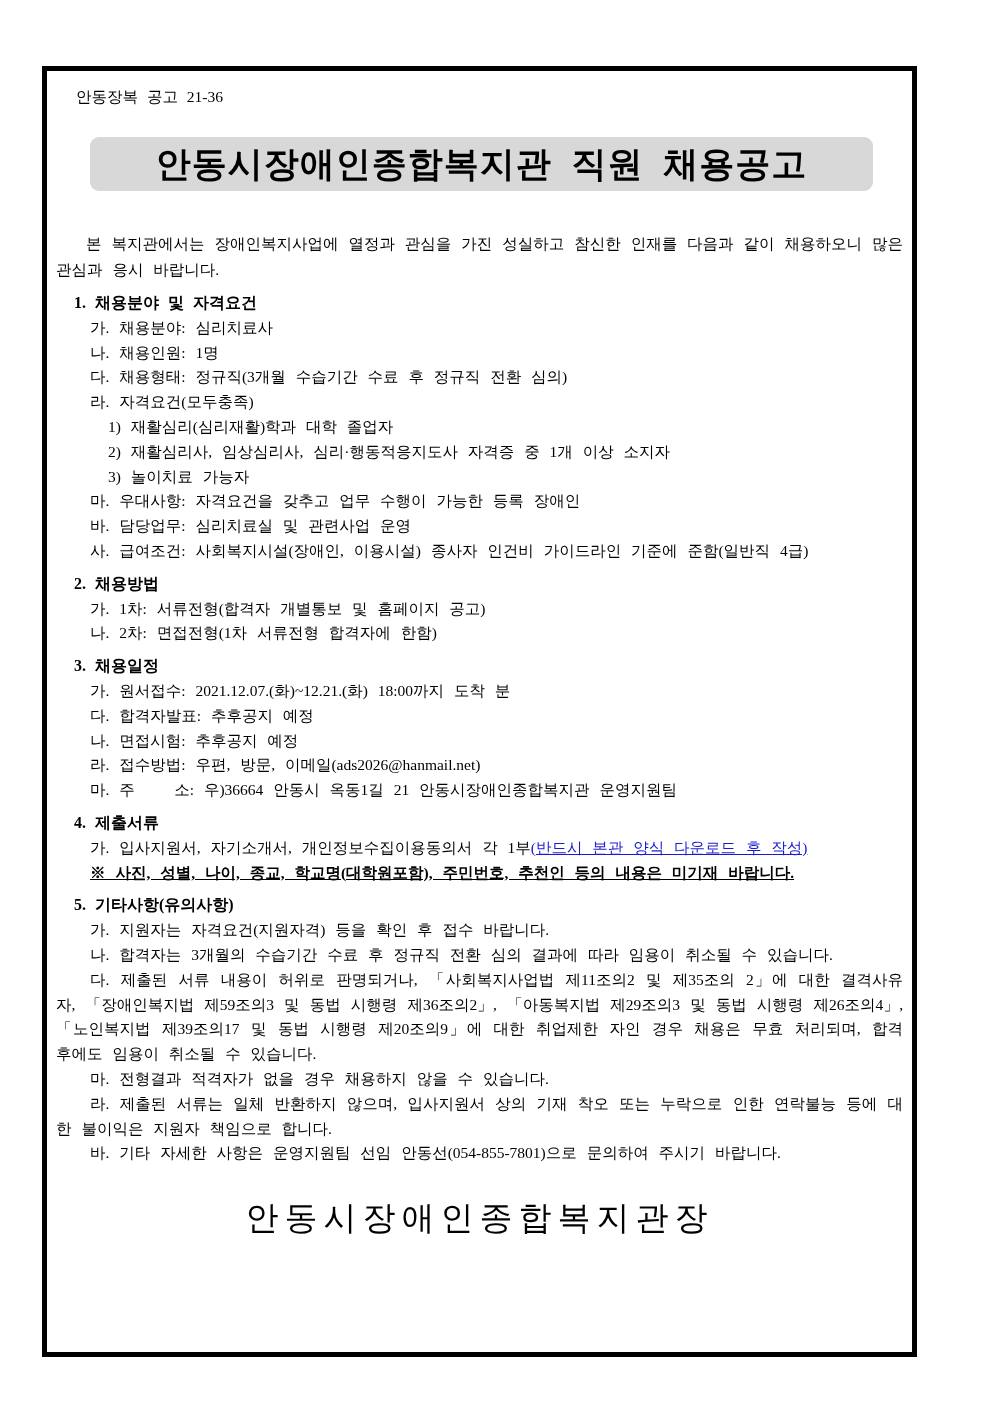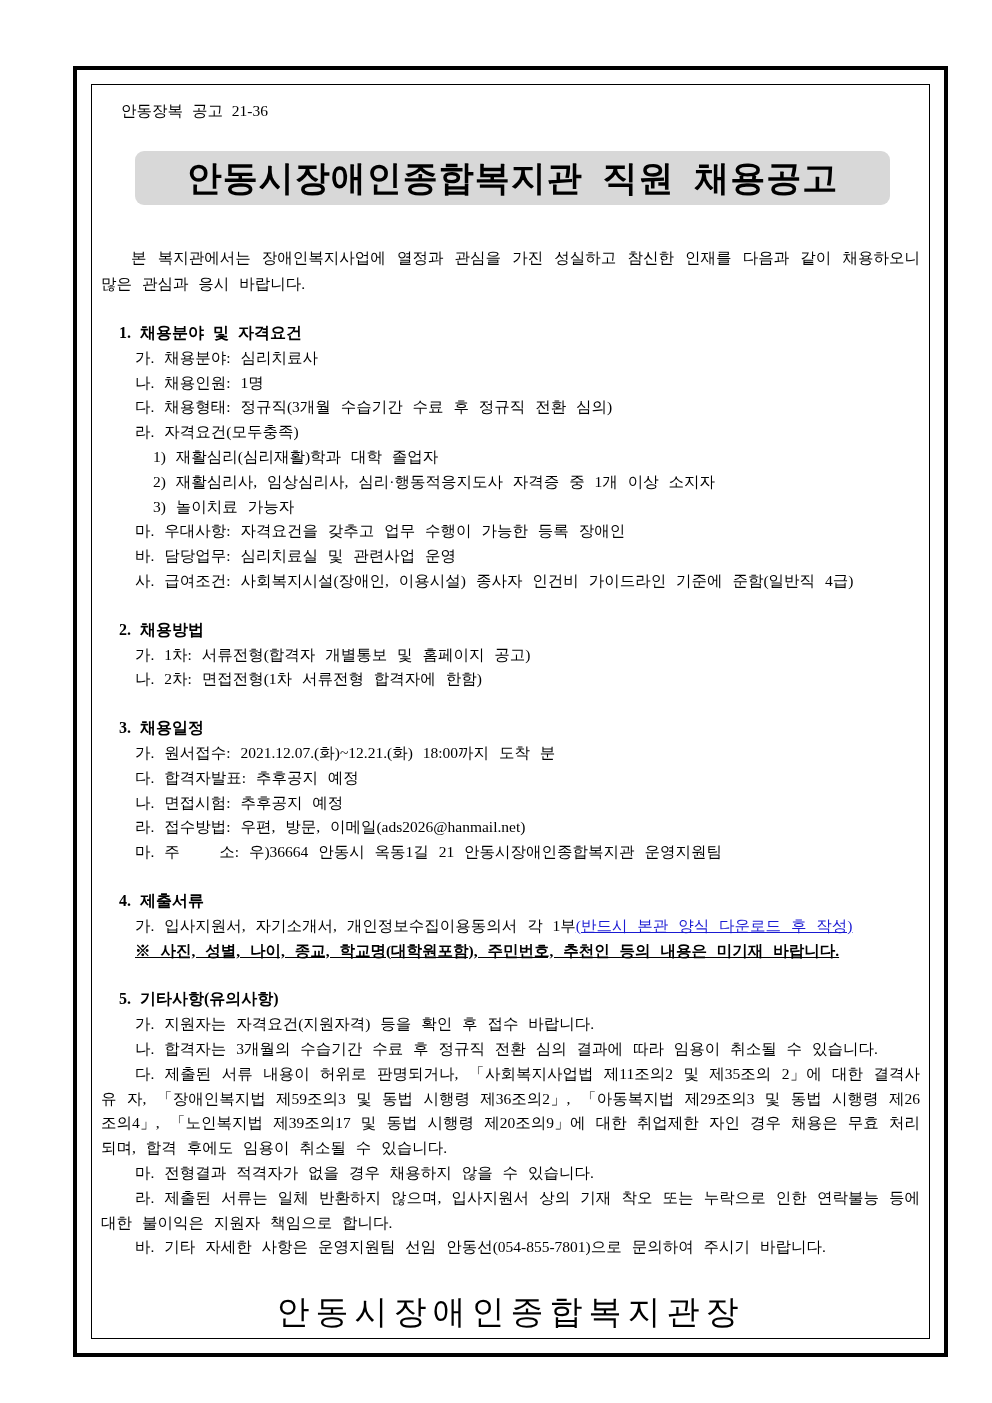--- a/index.html
+++ b/index.html
@@ -9,27 +9,27 @@
   }
   body {
     width: 992px;
     height: 1403px;
     position: relative;
     font-family: "Liberation Serif", "DejaVu Serif", serif;
     color: #000000;
   }
   .frame {
     position: absolute;
-    left: 73px;
+    left: 42px;
     top: 66px;
     width: 875px;
     height: 1291px;
     box-sizing: border-box;
     border: 4px solid #000000;
-    padding: 14px;
+    padding: 0;
     background: #ffffff;
   }
   .inner {
     width: 100%;
     height: 100%;
     box-sizing: border-box;
     border: 1px solid #000000;
     padding: 16px 9px 0 9px;
     overflow: hidden;
   }
@@ -56,21 +56,21 @@
     white-space: nowrap;
   }
   .intro {
     margin: 40px 0 0 0;
     font-size: 15.5px;
     line-height: 26px;
     text-indent: 30px;
     text-align: justify;
     word-spacing: 6px;
   }
-  .section { margin-top: 24px; }
+  .section { margin-top: 8px; }
   .heading {
     font-size: 16px;
     font-weight: 700;
     line-height: 24.8px;
     padding-left: 18px;
     word-spacing: 5px;
     margin: 0;
   }
   .item, .subitem, .para {
     font-size: 15.5px;

